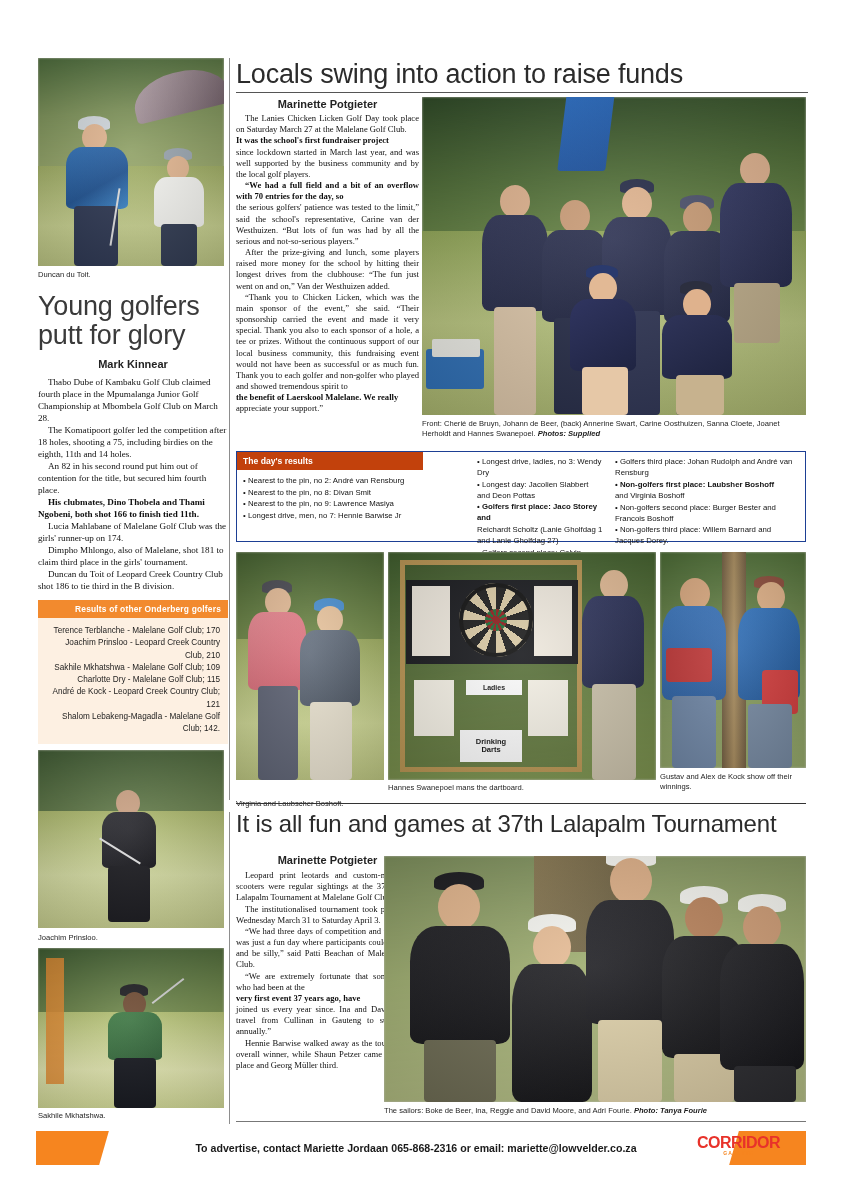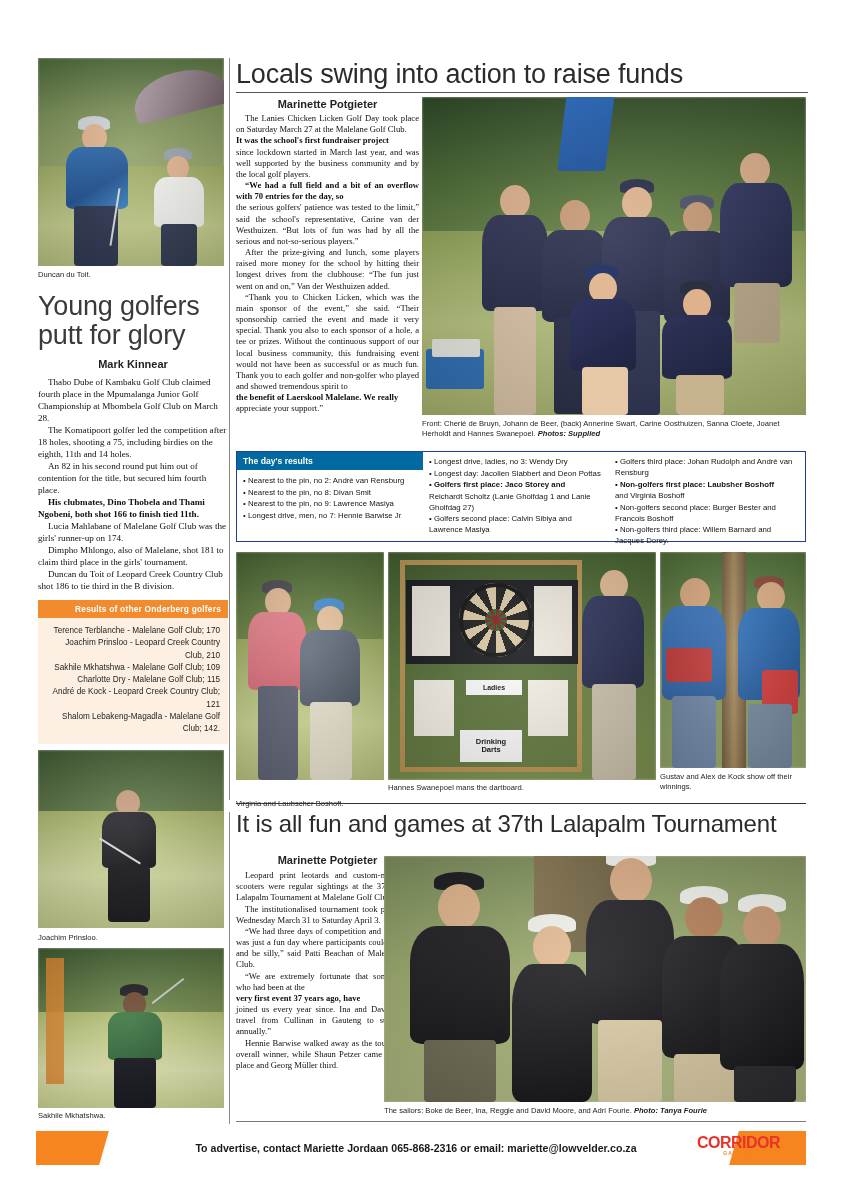--- a/index.html
+++ b/index.html
@@ -124,21 +124,21 @@
   
   .blue-box {
     position: absolute;
     border: 1.6px solid #1d3f94;
     background: #ffffff;
     display: flex;
   }
   .blue-col { flex: 1 1 0; padding: 0; position: relative; }
   .blue-col + .blue-col { border-left: 0; }
   .blue-hdr {
-    background: #0369a1; color: #fff;
+    background: #c2410c; color: #fff;
     font-family: "Liberation Sans", sans-serif;
     font-size: 8.6px; font-weight: bold;
     padding: 4px 6px;
   }
   .blue-list {
     font-family: "Liberation Sans", sans-serif;
     font-size: 7.8px; line-height: 1.42; color: #141414;
     padding: 5px 6px 4px 6px;
   }
   .blue-list div { margin-bottom: 0.5px; }
@@ -343,21 +343,21 @@
     <div class="blue-col" style="flex:0 0 186px;">
       <div class="blue-hdr">The day's results</div>
       <div class="blue-list">
         <div>• Nearest to the pin, no 2: André van Rensburg</div>
         <div>• Nearest to the pin, no 8: Divan Smit</div>
         <div>• Nearest to the pin, no 9: Lawrence Masiya</div>
         <div>• Longest drive, men, no 7: Hennie Barwise Jr</div>
       </div>
     </div>
     <div class="blue-col" style="flex:0 0 186px;">
-      <div class="blue-list" style="padding-top:4px;">
+      <div class="blue-list" style="padding-top:4px;margin-left:48px;">
         <div>• Longest drive, ladies, no 3: Wendy Dry</div>
         <div>• Longest day: Jacolien Slabbert and Deon Pottas</div>
         <div class="bld">• Golfers first place: Jaco Storey and</div>
         <div>Reichardt Scholtz (Lanie Gholfdag 1 and Lanie Gholfdag 27)</div>
         <div>• Golfers second place: Calvin Sibiya and Lawrence Masiya</div>
       </div>
     </div>
     <div class="blue-col">
       <div class="blue-list" style="padding-top:4px;">
         <div>• Golfers third place: Johan Rudolph and André van Rensburg</div>

